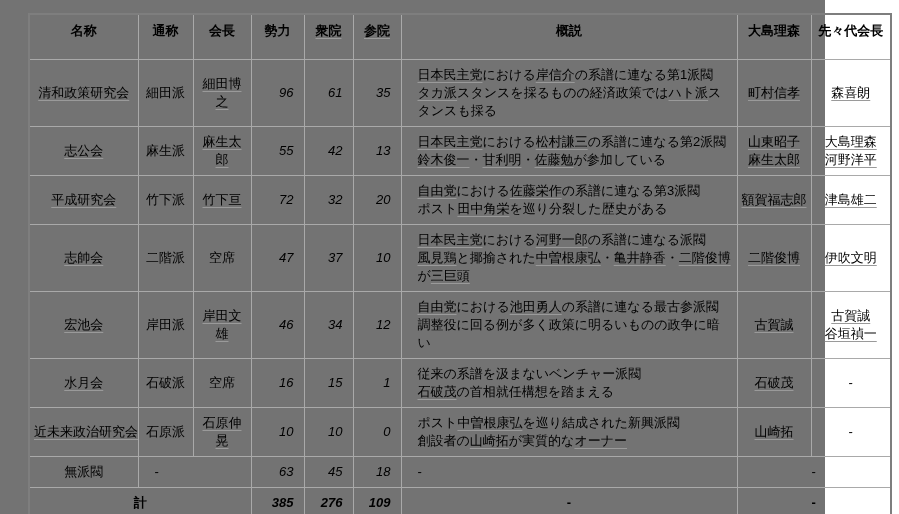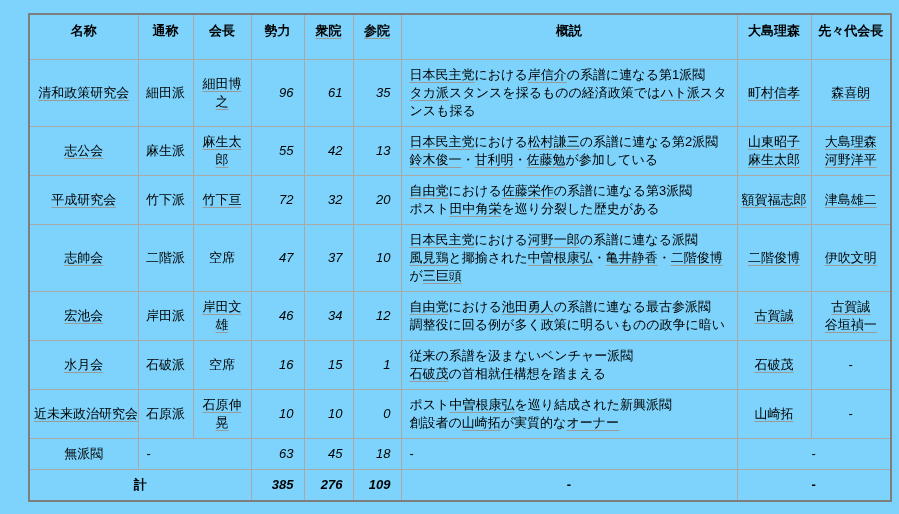--- a/index.html
+++ b/index.html
@@ -1,25 +1,25 @@
 <!DOCTYPE html>
 <html><head>
 <meta charset="utf-8">
 <style>
   html,body{margin:0;padding:0;background:#ffffff;color:#000;
     font-family:"Liberation Sans","DejaVu Sans",sans-serif;}
-  .page{width:899px;height:514px;box-sizing:border-box;padding:13px 0 0 28px;background:#7dd3fc;}
+  .page{width:825px;height:514px;box-sizing:border-box;padding:13px 0 0 28px;background:#737373;}
   table.factions{border-collapse:collapse;border:2px solid #7e7e7e;table-layout:fixed;width:862px;}
   col.c1{width:109px}col.c2{width:55px}col.c3{width:58px}col.c4{width:53px}
   col.c5{width:49px}col.c6{width:48px}col.c7{width:336px}col.c8{width:74px}col.c9{width:80px}
   th,td{border:1px solid #a9a9a9;font-size:13px;line-height:18px;overflow:hidden;}
   thead th{height:24px;vertical-align:top;padding:7px 2px 13px;font-weight:bold;text-align:center;}
   tbody td{padding:6px 4px;vertical-align:middle;text-align:center;}
   tbody td:first-child{white-space:nowrap;}
-  td.al-left{text-align:left;padding-left:8px;padding-right:4px;}
+  td.al-left{text-align:left;padding-left:16px;padding-right:4px;}
   td.al-right{text-align:right;padding-right:10px;font-style:italic;}
   tr.total-row td{font-weight:bold;}
   .lk{text-decoration:underline;text-decoration-color:#9a9a9a;
       text-decoration-thickness:1px;text-underline-offset:3px;}
   .bd{font-weight:normal;}
 </style>
 </head>
 <body>
 
 <div class="page">

